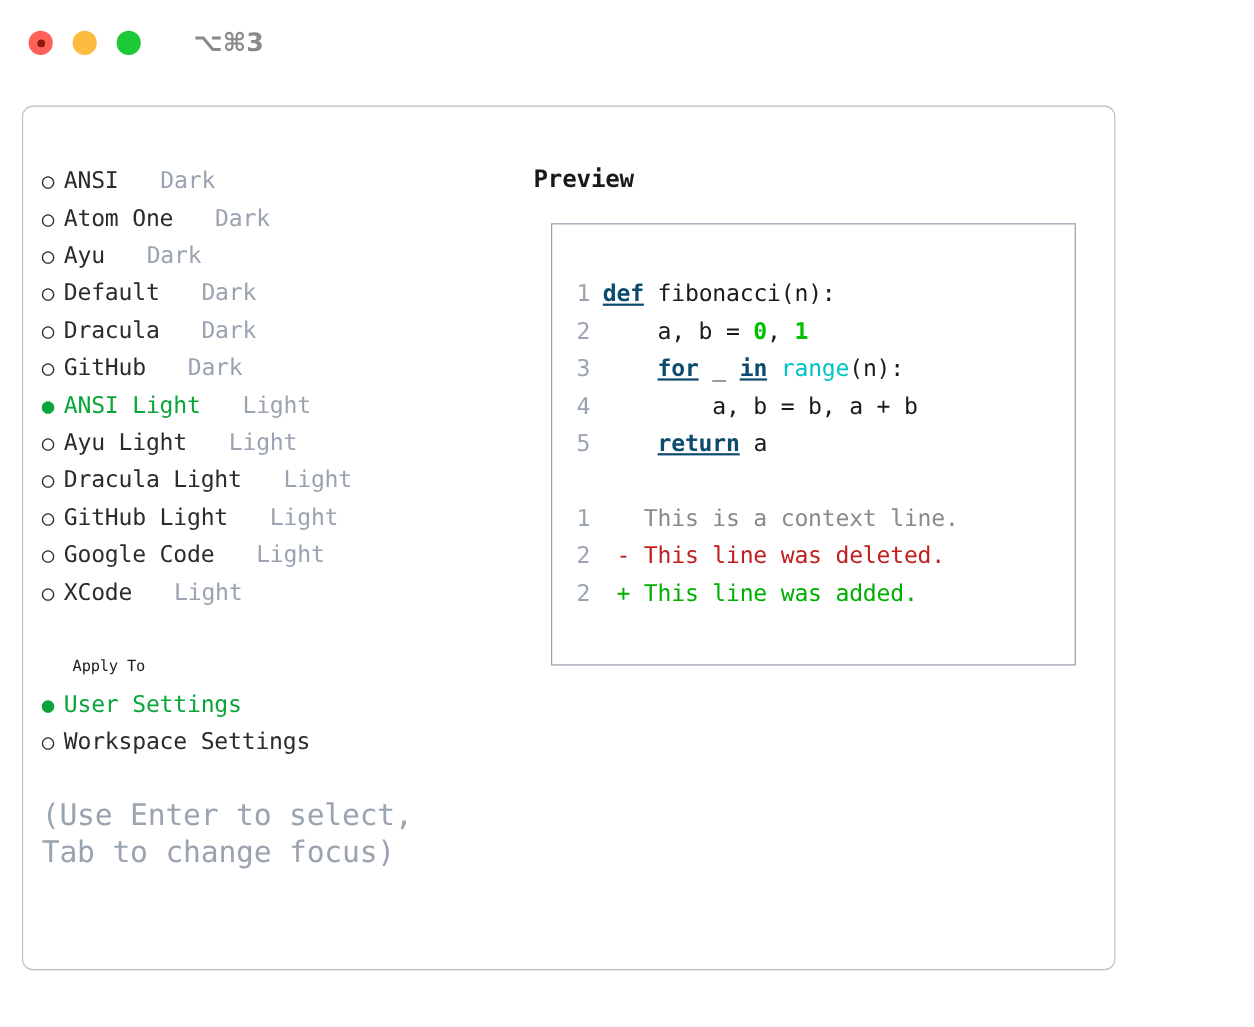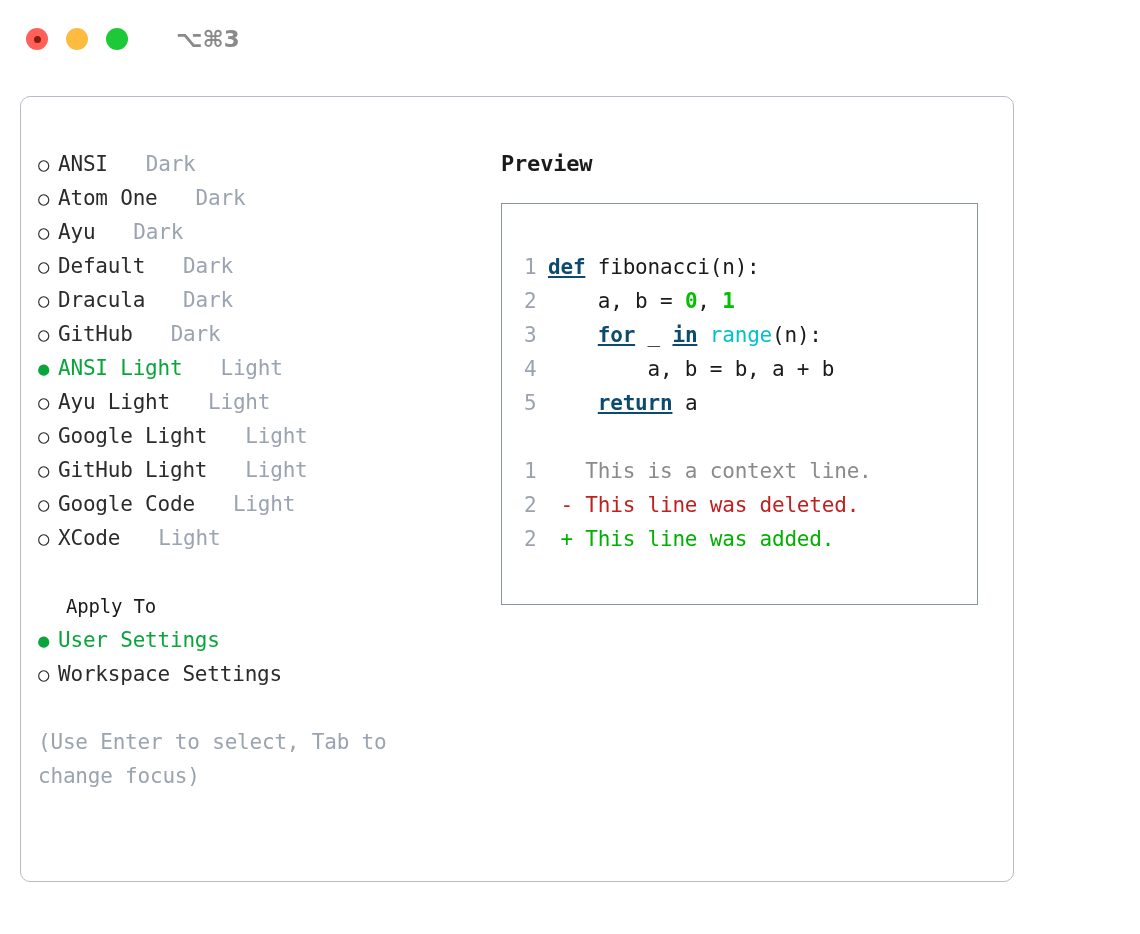--- a/index.html
+++ b/index.html
@@ -77,21 +77,21 @@
 
   
   #theme-column {
     position: absolute;
     left: 17px;
     top: 50px;
     width: 440px;
   }
   #preview-column {
     position: absolute;
-    left: 480px;
+    left: 464px;
     top: 50px;
     width: 490px;
   }
 
   .hdr {
     font-size: 22px;
     font-weight: 700;
     color: #1a1a1a;
     line-height: 34px;
     height: 34px;
@@ -117,30 +117,30 @@
   .bullet.sel { color: #0aa53a; }
   .row .label { color: #2b2b2b; }
   .row.selected .label { color: #0aa53a; }
   .row .mode  { color: #9aa3b0; padding-left: 10px; margin-left: 28px; }
 
   .spacer-row { height: 34px; }
 
   .section-title {
     height: 34px;
     line-height: 34px;
-    font-size: 19px;
+    font-size: 14px;
     color: #1a1a1a;
     padding-left: 28px;
     white-space: pre;
     letter-spacing: -0.2px;
   }
 
   #hint {
     margin-top: 34px;
-    font-size: 21px;
+    font-size: 27px;
     line-height: 34px;
     color: #9aa3b0;
     width: 400px;
     letter-spacing: -0.2px;
   }
 
   
   #preview-box {
     position: absolute;
     left: 480px;
@@ -197,21 +197,21 @@
     <div id="theme-column">
       <div id="theme-list">
           <div class="row"><span class="bullet">○</span><span class="label">ANSI</span><span class="mode">Dark</span></div>
           <div class="row"><span class="bullet">○</span><span class="label">Atom One</span><span class="mode">Dark</span></div>
           <div class="row"><span class="bullet">○</span><span class="label">Ayu</span><span class="mode">Dark</span></div>
           <div class="row"><span class="bullet">○</span><span class="label">Default</span><span class="mode">Dark</span></div>
           <div class="row"><span class="bullet">○</span><span class="label">Dracula</span><span class="mode">Dark</span></div>
           <div class="row"><span class="bullet">○</span><span class="label">GitHub</span><span class="mode">Dark</span></div>
           <div class="row selected"><span class="bullet sel">●</span><span class="label">ANSI Light</span><span class="mode">Light</span></div>
           <div class="row"><span class="bullet">○</span><span class="label">Ayu Light</span><span class="mode">Light</span></div>
-          <div class="row"><span class="bullet">○</span><span class="label">Google Light</span><span class="mode">Light</span></div>
+          <div class="row"><span class="bullet">○</span><span class="label">Dracula Light</span><span class="mode">Light</span></div>
           <div class="row"><span class="bullet">○</span><span class="label">GitHub Light</span><span class="mode">Light</span></div>
           <div class="row"><span class="bullet">○</span><span class="label">Google Code</span><span class="mode">Light</span></div>
           <div class="row"><span class="bullet">○</span><span class="label">XCode</span><span class="mode">Light</span></div>
         </div>
 
       <div class="spacer-row"></div>
 
       <div class="section-title">Apply To</div>
       <div id="apply-list">
           <div class="row selected"><span class="bullet sel">●</span><span class="label">User Settings</span></div>

